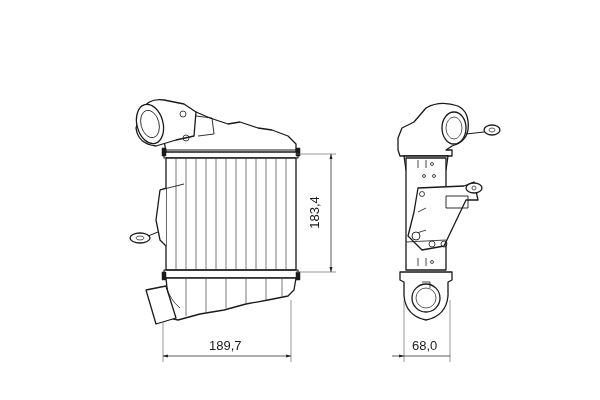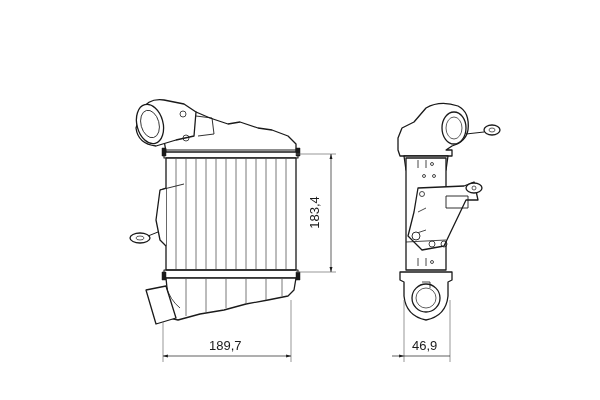--- a/index.html
+++ b/index.html
@@ -138,14 +138,14 @@
     <g stroke="#6a6a6a" stroke-width="0.7">
       <line x1="404" y1="300" x2="404" y2="362"></line>
       <line x1="450" y1="300" x2="450" y2="362"></line>
       <line x1="392" y1="356" x2="404" y2="356" stroke="#1a1a1a" marker-end="url(#arr)"></line>
       <line x1="404" y1="356" x2="450" y2="356" stroke="#1a1a1a"></line>
     </g>
   </svg>
 
   <span class="dim-label" style="left:209px; top:339px;">189,7</span>
   <span class="dim-label dim-vertical" style="left:298px; top:206px;">183,4</span>
-  <span class="dim-label" style="left:412px; top:339px;">46,9</span>
+  <span class="dim-label" style="left:412px; top:339px;">68,0</span>
 </div>
 
 </body></html>

